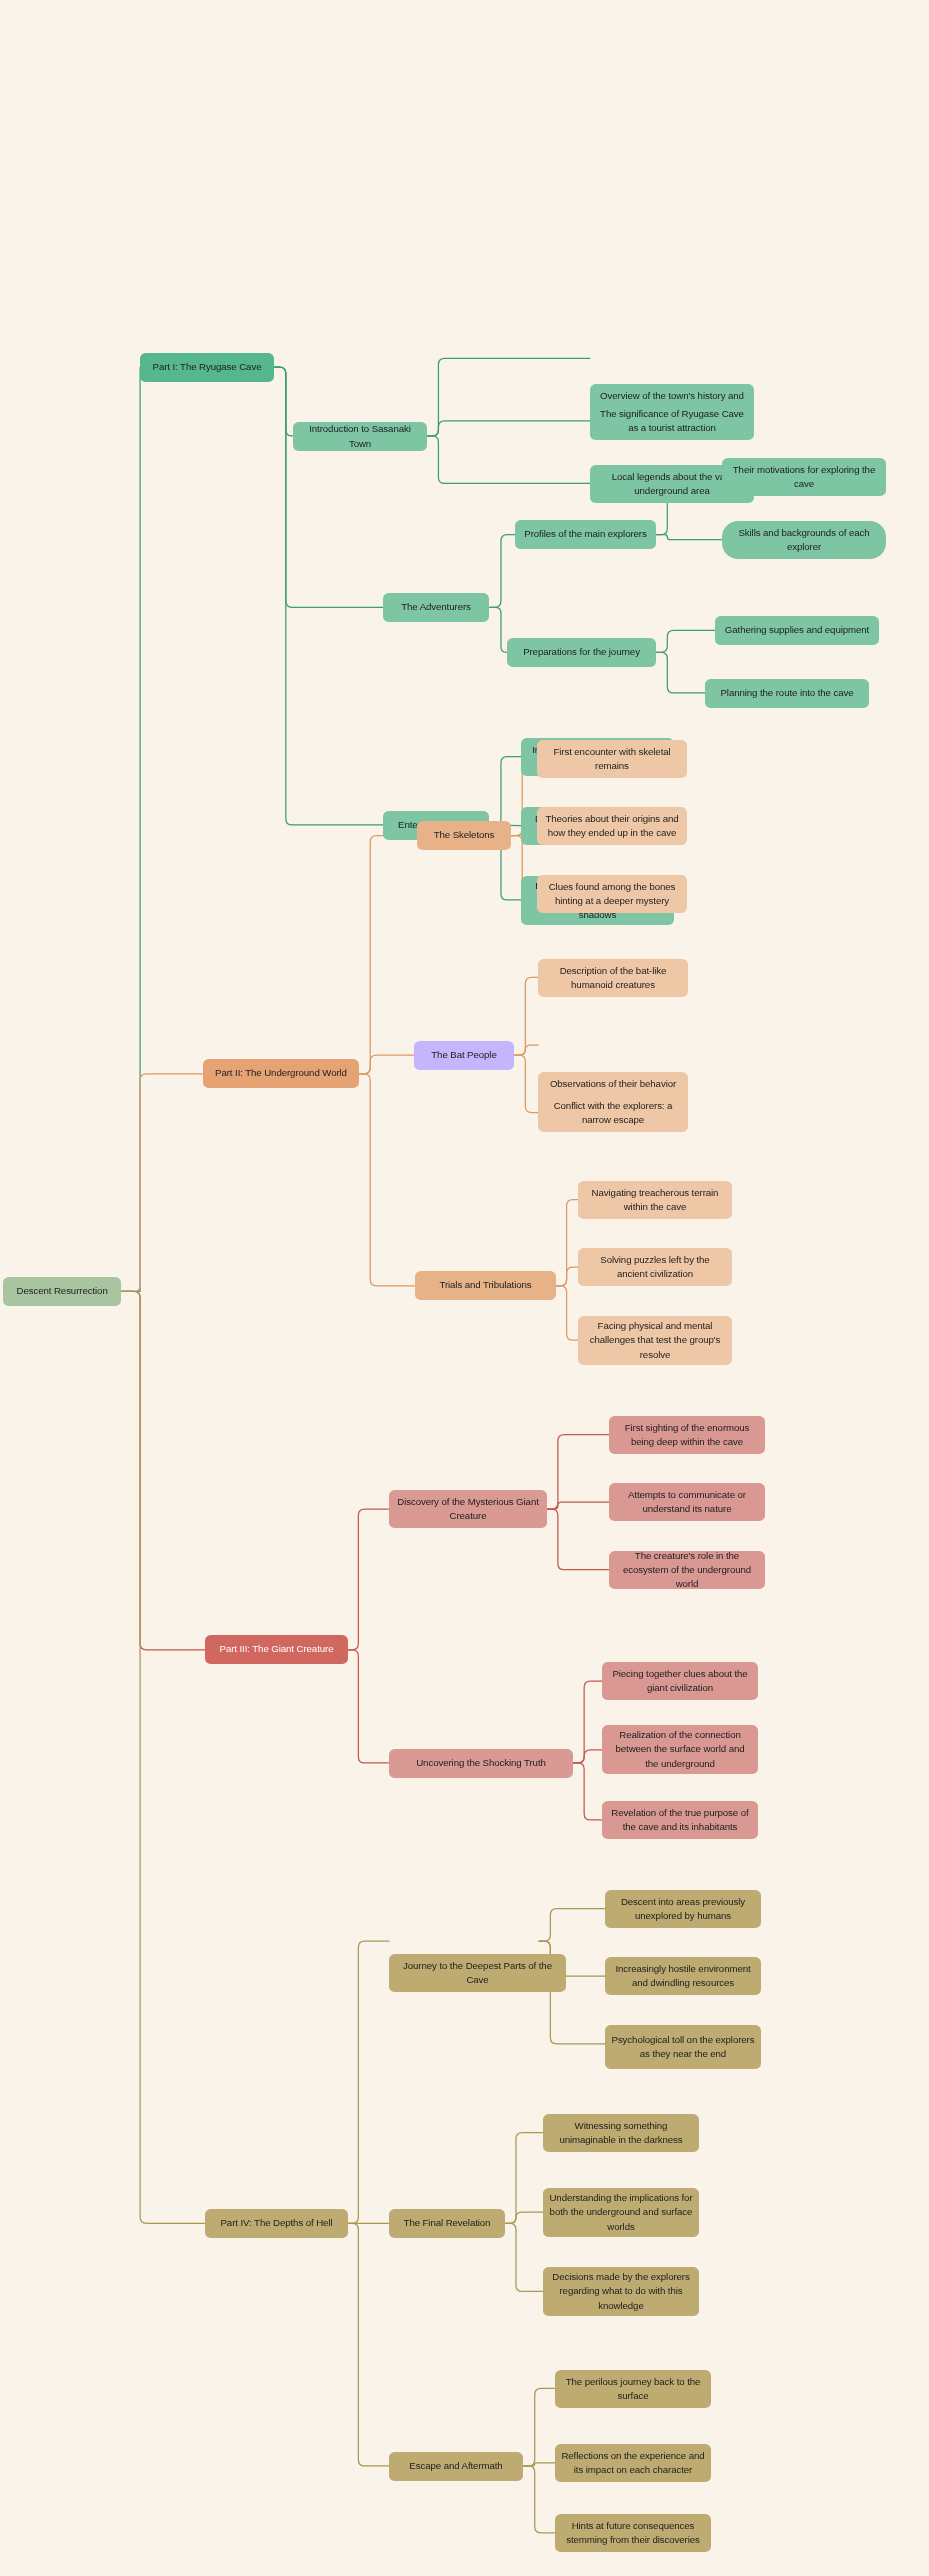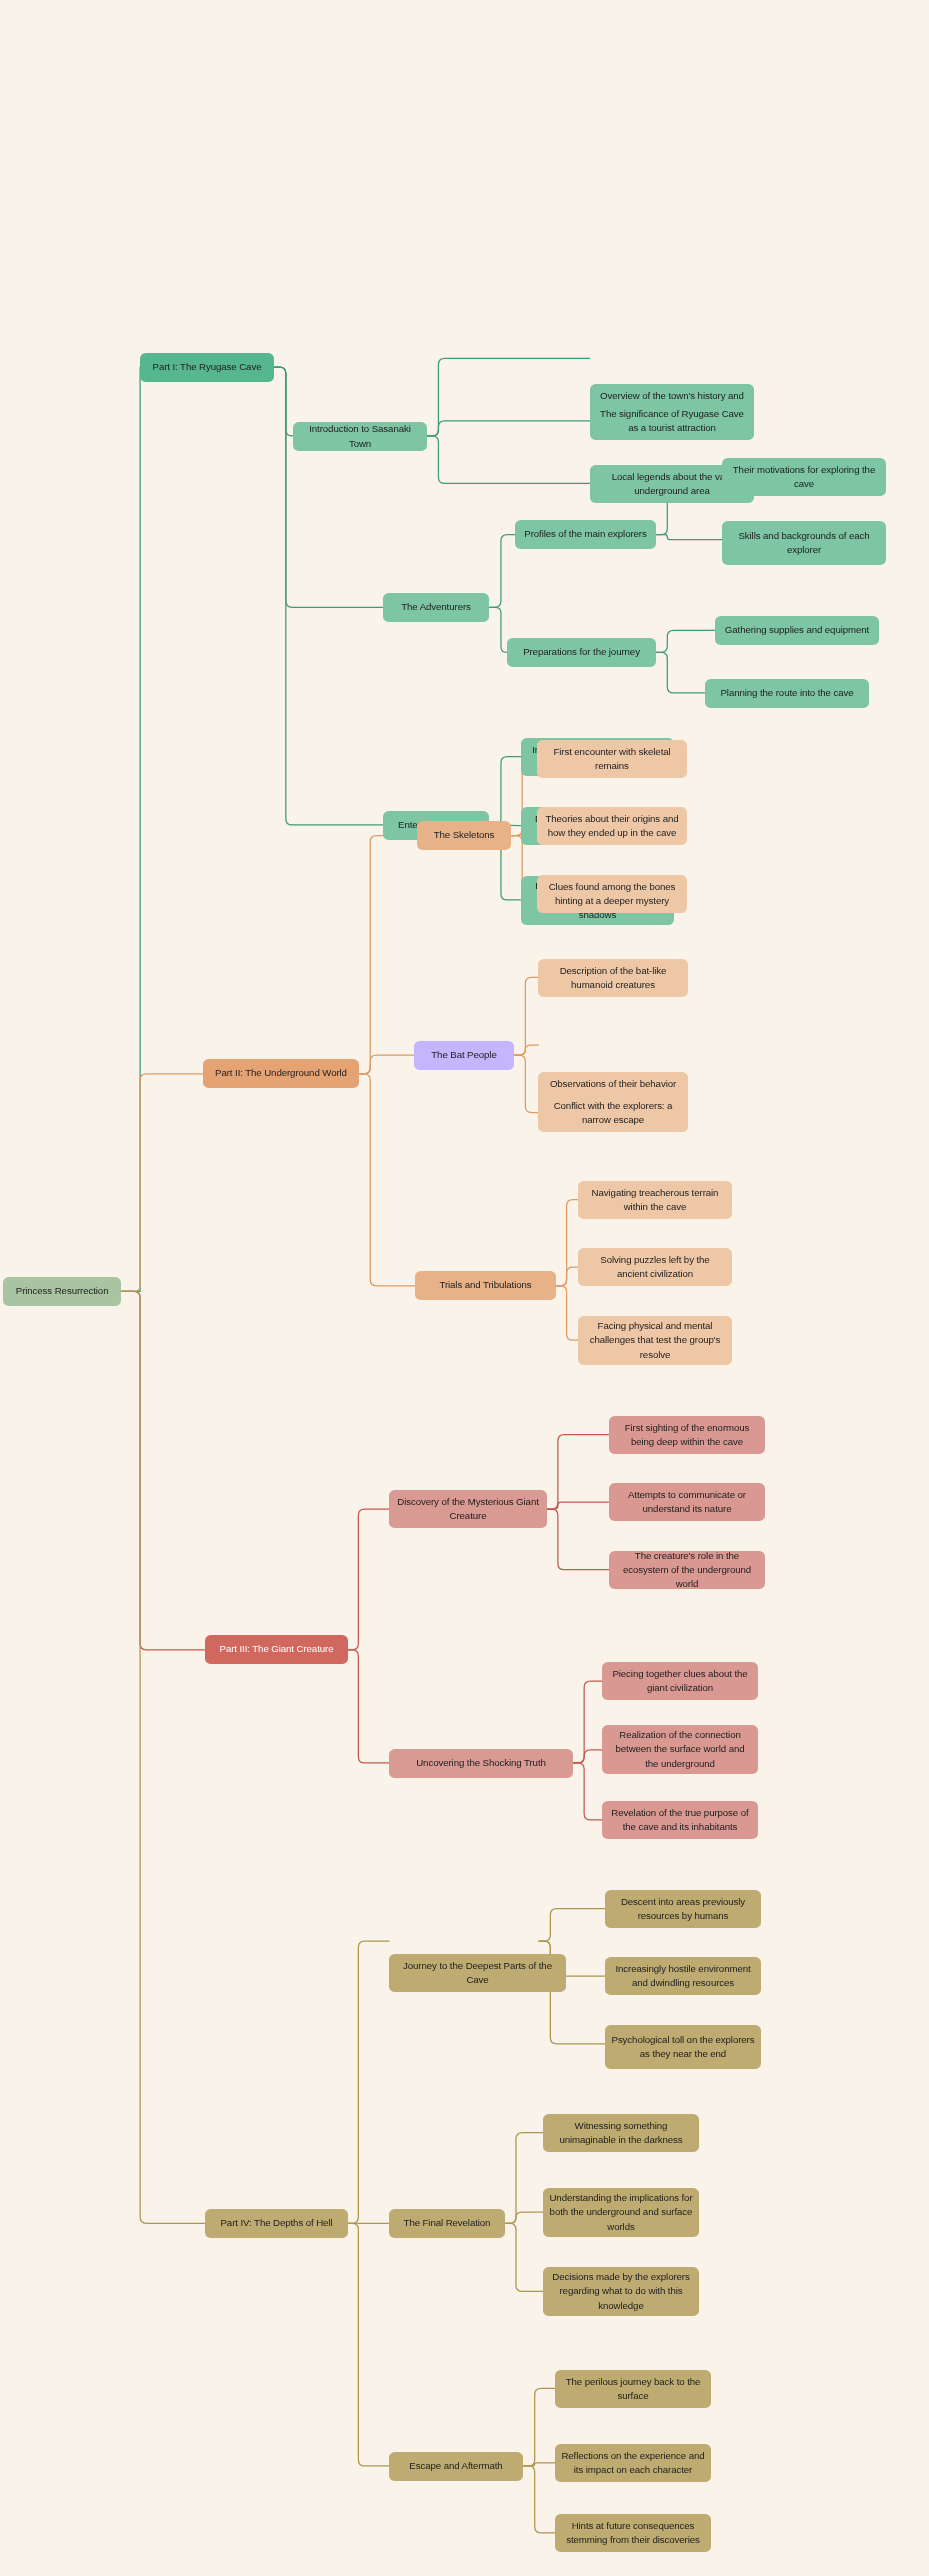--- a/index.html
+++ b/index.html
@@ -76,34 +76,34 @@
       <path d="M862 3104 L870 3104 Q880 3104 880 3114 L880 3150 Q880 3160 890 3160 L968 3160" fill="none" stroke="#ab9752" stroke-width="2" stroke-linecap="round"></path>
       <path d="M862 3104 L870 3104 Q880 3104 880 3114 L880 3258 Q880 3268 890 3268 L968 3268" fill="none" stroke="#ab9752" stroke-width="2" stroke-linecap="round"></path>
       <path d="M807 3555 L815 3555 Q825 3555 825 3545 L825 3420 Q825 3410 835 3410 L868 3410" fill="none" stroke="#ab9752" stroke-width="2" stroke-linecap="round"></path>
       <path d="M807 3555 L816 3555 Q825 3555 825 3546 L825 3546 Q825 3537 834 3537 L868 3537" fill="none" stroke="#ab9752" stroke-width="2" stroke-linecap="round"></path>
       <path d="M807 3555 L815 3555 Q825 3555 825 3565 L825 3654 Q825 3664 835 3664 L868 3664" fill="none" stroke="#ab9752" stroke-width="2" stroke-linecap="round"></path>
       <path d="M837 3943 L845 3943 Q855 3943 855 3933 L855 3829 Q855 3819 865 3819 L888 3819" fill="none" stroke="#ab9752" stroke-width="2" stroke-linecap="round"></path>
       <path d="M837 3943 L852.5 3943 Q855 3943 855 3940.5 L855 3940.5 Q855 3938 857.5 3938 L888 3938" fill="none" stroke="#ab9752" stroke-width="2" stroke-linecap="round"></path>
       <path d="M837 3943 L845 3943 Q855 3943 855 3953 L855 4040 Q855 4050 865 4050 L888 4050" fill="none" stroke="#ab9752" stroke-width="2" stroke-linecap="round"></path>
     </svg>
 
-  <div class="node" style="left:3.1px;top:1277px;width:118px;height:29px;background:#a9c4a0;">Princess Resurrection</div>
+  <div class="node" style="left:3.1px;top:1277px;width:118px;height:29px;background:#a9c4a0;">Descent Resurrection</div>
 
   <div class="node" style="left:140px;top:353px;width:134px;height:29px;background:#56b78f;">Part I: The Ryugase Cave</div>
 
   <div class="node" style="left:293px;top:422px;width:134px;height:29px;background:#7ec5a4;">Introduction to Sasanaki Town</div>
   <div class="node" style="left:590px;top:340px;width:164px;height:38px;background:#7ec5a4;margin-top:44px;">Overview of the town's history and culture</div>
   <div class="node" style="left:590px;top:402px;width:164px;height:38px;background:#7ec5a4;">The significance of Ryugase Cave as a tourist attraction</div>
   <div class="node" style="left:590px;top:465px;width:164px;height:38px;background:#7ec5a4;">Local legends about the vast underground area</div>
 
   <div class="node" style="left:383px;top:593px;width:106px;height:29px;background:#7ec5a4;">The Adventurers</div>
 
   <div class="node" style="left:515px;top:520px;width:141px;height:29px;background:#7ec5a4;text-align:right;">Profiles of the main explorers</div>
   <div class="node" style="left:722px;top:458px;width:164px;height:38px;background:#7ec5a4;">Their motivations for exploring the cave</div>
-  <div class="node" style="left:722px;top:521px;width:164px;height:44px;background:#7ec5a4;">Skills and backgrounds of each explorer</div>
+  <div class="node" style="left:722px;top:521px;width:164px;height:38px;background:#7ec5a4;border-radius:16px;">Skills and backgrounds of each explorer</div>
 
   <div class="node" style="left:507px;top:638px;width:149px;height:29px;background:#7ec5a4;">Preparations for the journey</div>
   <div class="node" style="left:715px;top:616px;width:164px;height:29px;background:#7ec5a4;">Gathering supplies and equipment</div>
   <div class="node" style="left:705px;top:679px;width:164px;height:29px;background:#7ec5a4;">Planning the route into the cave</div>
 
   <div class="node" style="left:383px;top:811px;width:106px;height:29px;background:#7ec5a4;">Entering the Cave</div>
   <div class="node" style="left:521px;top:738px;width:153px;height:38px;background:#7ec5a4;">Initial impressions of the cave's interior</div>
   <div class="node" style="left:521px;top:807px;width:153px;height:38px;background:#7ec5a4;">Discovering strange markings and ancient carvings</div>
   <div class="node" style="left:521px;top:876px;width:153px;height:49px;background:#7ec5a4;">Encountering the first signs of danger: unusual sounds and shadows</div>
 
@@ -132,21 +132,21 @@
   <div class="node" style="left:609px;top:1551px;width:156px;height:38px;background:#d99992;">The creature's role in the ecosystem of the underground world</div>
 
   <div class="node" style="left:389px;top:1749px;width:184px;height:29px;background:#d89a93;">Uncovering the Shocking Truth</div>
   <div class="node" style="left:602px;top:1662px;width:156px;height:38px;background:#d99992;">Piecing together clues about the giant civilization</div>
   <div class="node" style="left:602px;top:1725px;width:156px;height:49px;background:#d99992;">Realization of the connection between the surface world and the underground</div>
   <div class="node" style="left:602px;top:1801px;width:156px;height:38px;background:#d99992;">Revelation of the true purpose of the cave and its inhabitants</div>
 
   <div class="node" style="left:205px;top:2209px;width:143px;height:29px;background:#beab72;">Part IV: The Depths of Hell</div>
 
   <div class="node" style="left:389px;top:1922px;width:177px;height:38px;background:#beab72;margin-top:32px;">Journey to the Deepest Parts of the Cave</div>
-  <div class="node" style="left:605px;top:1890px;width:156px;height:38px;background:#beab72;">Descent into areas previously resources by humans</div>
+  <div class="node" style="left:605px;top:1890px;width:156px;height:38px;background:#beab72;">Descent into areas previously unexplored by humans</div>
   <div class="node" style="left:605px;top:1957px;width:156px;height:38px;background:#beab72;">Increasingly hostile environment and dwindling resources</div>
   <div class="node" style="left:605px;top:2025px;width:156px;height:44px;background:#beab72;">Psychological toll on the explorers as they near the end</div>
 
   <div class="node" style="left:389px;top:2209px;width:116px;height:29px;background:#beab72;">The Final Revelation</div>
   <div class="node" style="left:543px;top:2114px;width:156px;height:38px;background:#beab72;">Witnessing something unimaginable in the darkness</div>
   <div class="node" style="left:543px;top:2188px;width:156px;height:49px;background:#beab72;">Understanding the implications for both the underground and surface worlds</div>
   <div class="node" style="left:543px;top:2267px;width:156px;height:49px;background:#beab72;">Decisions made by the explorers regarding what to do with this knowledge</div>
 
   <div class="node" style="left:389px;top:2452px;width:134px;height:29px;background:#beab72;">Escape and Aftermath</div>
   <div class="node" style="left:555px;top:2370px;width:156px;height:38px;background:#beab72;">The perilous journey back to the surface</div>

